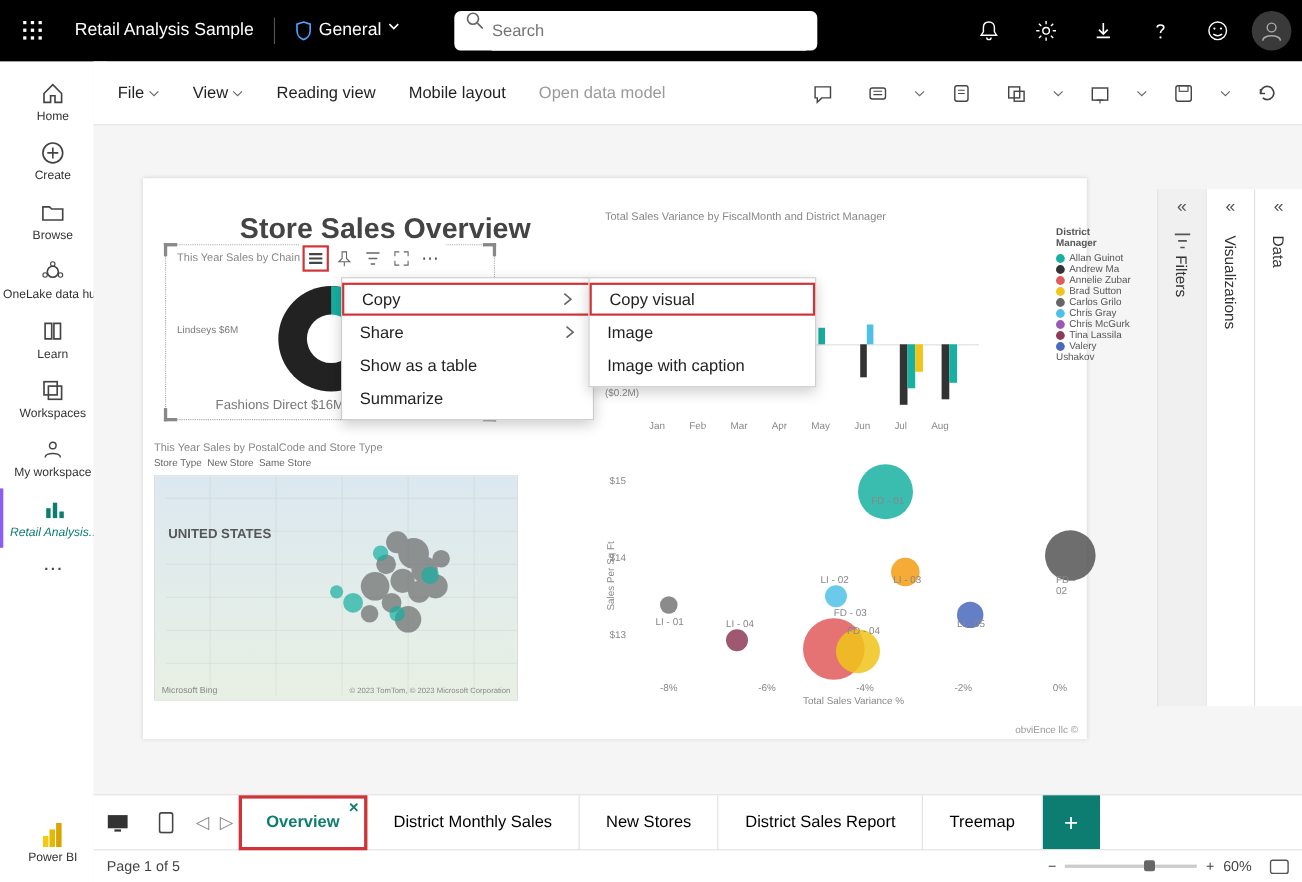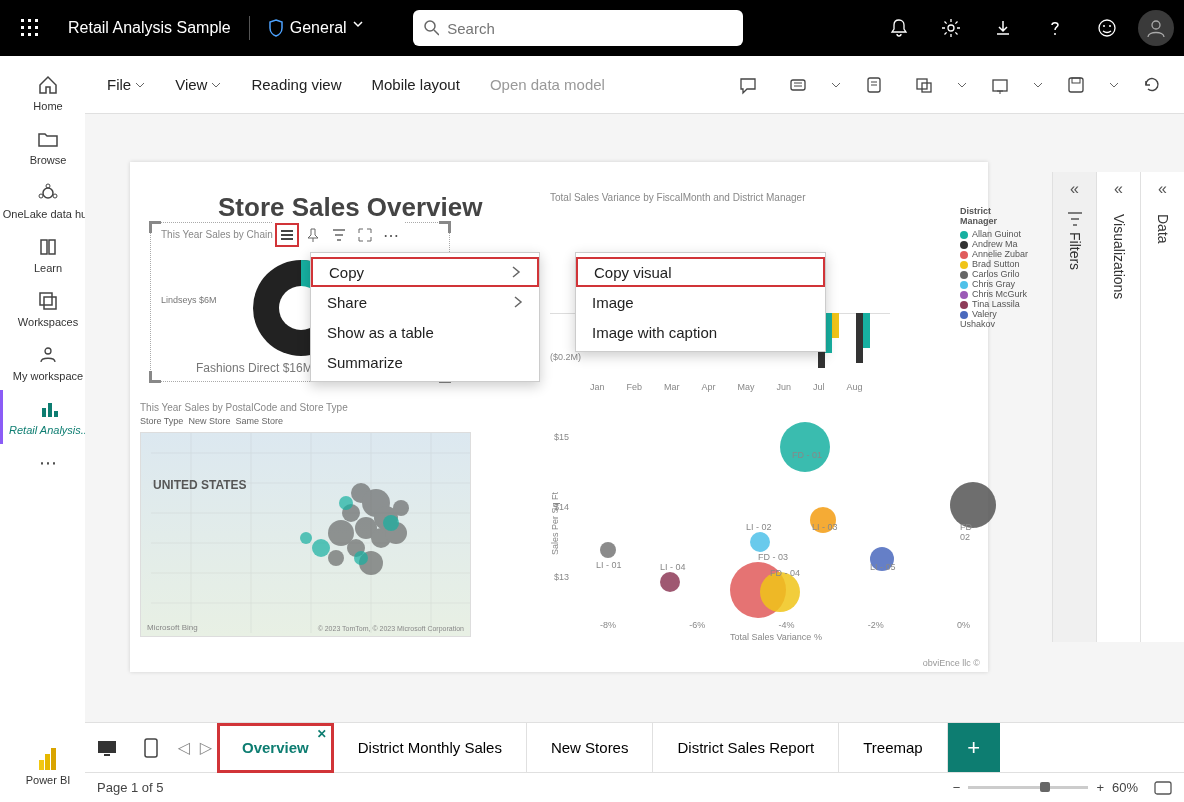--- a/index.html
+++ b/index.html
@@ -4,21 +4,21 @@
 <style>
 * { box-sizing: border-box; margin: 0; padding: 0; font-family: "Segoe UI", Arial, sans-serif; }
 body { width: 1184px; height: 802px; overflow: hidden; background: #f5f5f5; position: relative; }
 
 
 .topbar { height: 56px; background: #000; display: flex; align-items: center; color: #fff; padding: 0 10px; gap: 10px; }
 .topbar .waffle { width: 40px; height: 40px; display: flex; align-items: center; justify-content: center; cursor: pointer; }
 .topbar .title { font-size: 16px; margin-left: 8px; }
 .topbar .divider { width: 1px; height: 24px; background: #555; margin: 0 8px; }
 .topbar .sens { display: flex; align-items: flex-start; gap: 6px; cursor: pointer; }
-.topbar .search { flex: 0 0 330px; height: 36px; background: #fff; border-radius: 6px; display: flex; align-items: center; padding: 0 10px; margin-left: 40px; }
+.topbar .search { flex: 0 0 330px; height: 36px; background: #fff; border-radius: 6px; display: flex; padding: 0 10px; margin-left: 40px; }
 .topbar .search input { border: none; outline: none; font-size: 15px; width: 100%; color: #555; }
 .topbar .spacer { flex: 1; }
 .topbar .ico { width: 42px; height: 42px; display: flex; align-items: center; justify-content: center; cursor: pointer; border-radius: 4px; }
 .topbar .avatar { width: 36px; height: 36px; border-radius: 50%; background: #3a3a3a; display: flex; align-items: center; justify-content: center; }
 
 
 .leftrail { position: absolute; left: 0; top: 56px; bottom: 0; width: 97px; background: #fff; border-right: 1px solid #e0e0e0; display: flex; flex-direction: column; align-items: center; padding-top: 10px; }
 .leftrail .item { width: 100%; display: flex; flex-direction: column; align-items: center; padding: 8px 0; cursor: pointer; font-size: 11px; color: #333; gap: 4px; }
 .leftrail .item.active { border-left: 3px solid #8b5cf6; color: #0d7d71; font-style: italic; }
 .leftrail .railspacer { flex: 1; }
@@ -163,20 +163,27 @@
       </svg>
     </div>
 </div>
 
 <div class="leftrail">
   <div class="item">
     <svg width="22" height="22">
         <path d="M3 11 L11 3 L19 11 V19 H13 V13 H9 V19 H3 Z" fill="none" stroke="#444" stroke-width="1.5"></path>
       </svg>
     <span>Home</span>
+  </div>
+  <div class="item">
+    <svg width="22" height="22">
+        <circle cx="11" cy="11" r="9" fill="none" stroke="#444" stroke-width="1.5"></circle>
+        <path d="M11 6 V16 M6 11 H16" stroke="#444" stroke-width="1.5"></path>
+      </svg>
+    <span>Create</span>
   </div>
   <div class="item">
     <svg width="22" height="22">
         <path d="M2 6 H8 L10 8 H20 V18 H2 Z" fill="none" stroke="#444" stroke-width="1.5"></path>
       </svg>
     <span>Browse</span>
   </div>
   <div class="item">
     <svg width="22" height="22">
         <circle cx="11" cy="11" r="5" fill="none" stroke="#444" stroke-width="1.5"></circle>
@@ -505,21 +512,21 @@
           </svg>
       </div>
       <div class="row">
           <span>Show as a table</span>
         </div>
       <div class="row">
           <span>Summarize</span>
         </div>
     </div>
 
-    <div class="ctxmenu" style="left:490px; top:138px; width:251px">
+    <div class="ctxmenu" style="left:450px; top:138px; width:207px">
       <div class="row hl">
           <span>Copy visual</span>
         </div>
       <div class="row">
           <span>Image</span>
         </div>
       <div class="row">
           <span>Image with caption</span>
         </div>
     </div>

